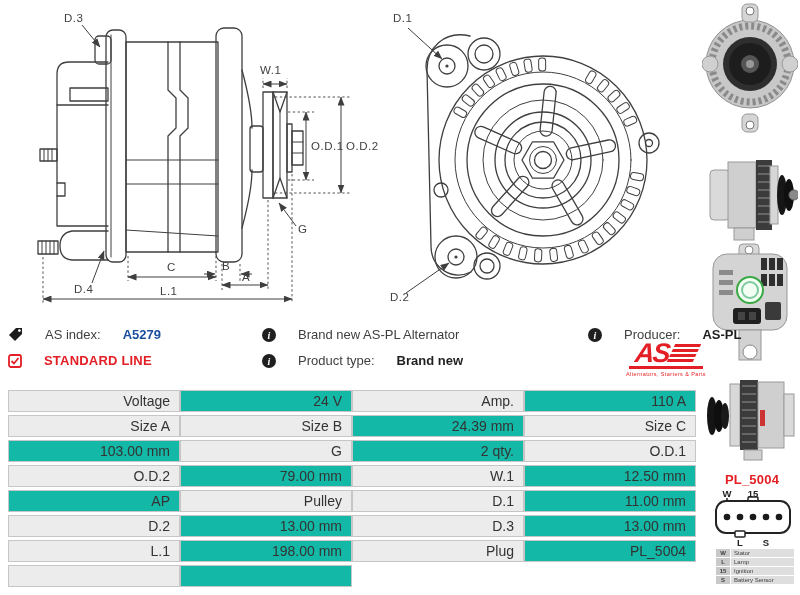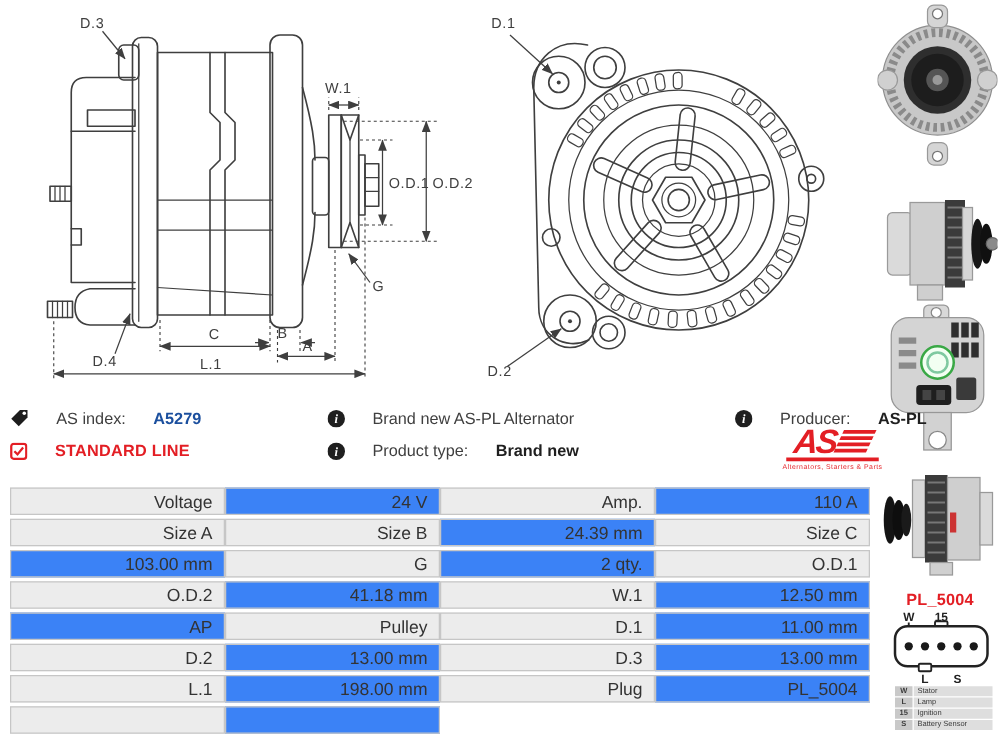--- a/index.html
+++ b/index.html
@@ -23,21 +23,21 @@
   .logo-flag{display:flex;flex-direction:column;gap:2px;margin-bottom:3px;transform:skewX(-20deg);}
   .logo-flag div{width:26px;height:3px;background:#e31e24;}
   .logo-underline{width:74px;height:3px;background:#e31e24;margin:1px auto 0;}
   .logo-tag{font-size:5.5px;color:#e31e24;margin-top:2px;letter-spacing:.4px;}
   
   .spec-table{position:absolute;left:8px;top:390px;width:688px;display:grid;
               grid-template-columns:172px 172px 172px 172px;grid-auto-rows:22px;row-gap:3px;}
   .cell{box-sizing:border-box;border:1px solid #c6c6c6;font-size:14px;line-height:20px;
         text-align:right;padding-right:9px;overflow:hidden;}
   .cl{background:#ececec;color:#333;}
-  .cv{background:#3b82f6;color:#333;}
+  .cv{background:#14b8a6;color:#333;}
   
   .plug-title{position:absolute;left:706px;top:472px;width:92px;text-align:center;
               font-size:13px;font-weight:bold;color:#e31e24;letter-spacing:.2px;}
   .plug-legend{position:absolute;left:716px;top:549px;width:78px;display:grid;
                grid-template-columns:14px 1fr;gap:1px;font-size:6px;color:#3c3c3c;}
   .lg-k{background:#c9c9c9;font-weight:bold;text-align:center;line-height:8px;height:8px;}
   .lg-d{background:#dedede;padding-left:3px;line-height:8px;height:8px;}
 </style>
 </head>
 <body>
@@ -326,21 +326,21 @@
     <div class="cell cl">Size B</div>
     <div class="cell cv">24.39 mm</div>
 
     <div class="cell cl">Size C</div>
     <div class="cell cv">103.00 mm</div>
     <div class="cell cl">G</div>
     <div class="cell cv">2 qty.</div>
 
     <div class="cell cl">O.D.1</div>
     <div class="cell cl">O.D.2</div>
-    <div class="cell cv">41.18 mm</div>
+    <div class="cell cv">79.00 mm</div>
 
     <div class="cell cl">W.1</div>
     <div class="cell cv">12.50 mm</div>
     <div class="cell cv">AP</div>
     <div class="cell cl">Pulley</div>
 
     <div class="cell cl">D.1</div>
     <div class="cell cv">11.00 mm</div>
     <div class="cell cl">D.2</div>
     <div class="cell cv">13.00 mm</div>

